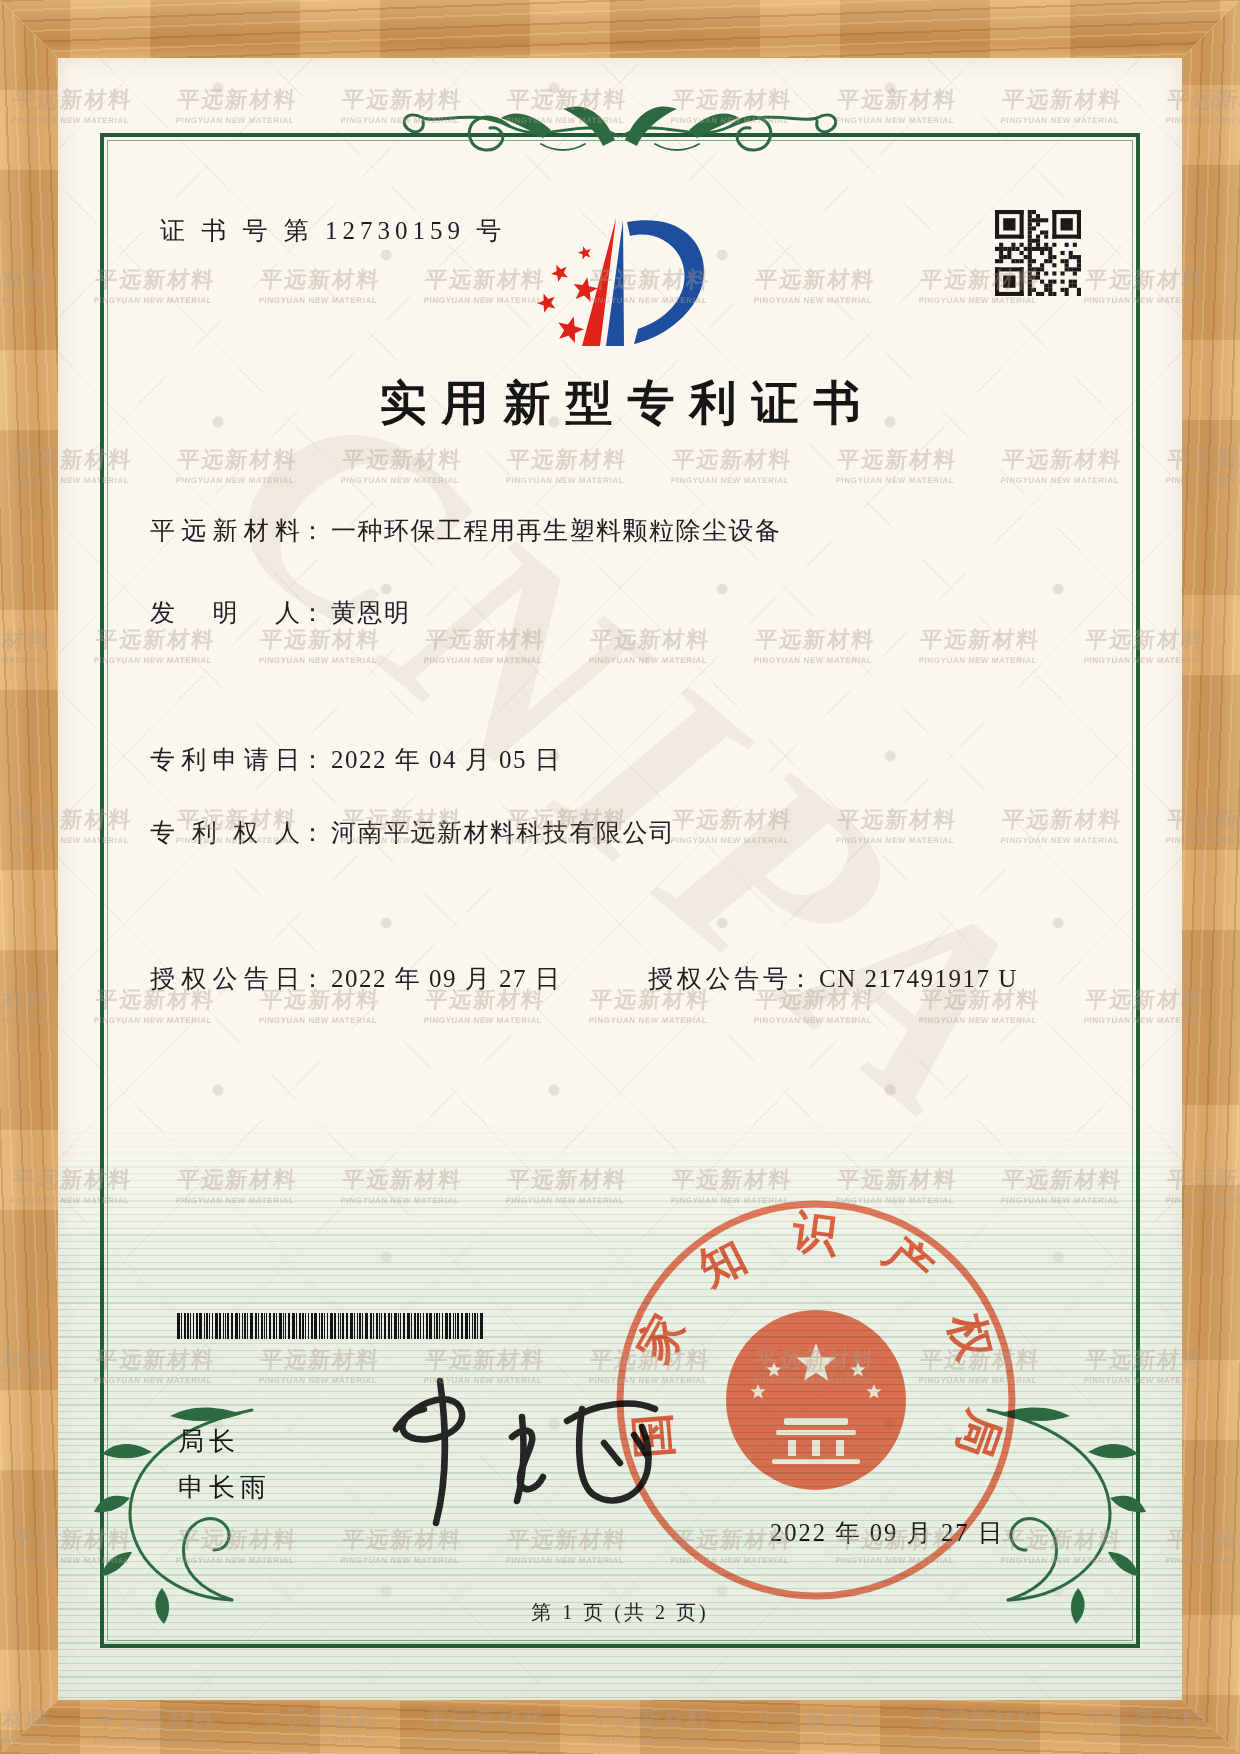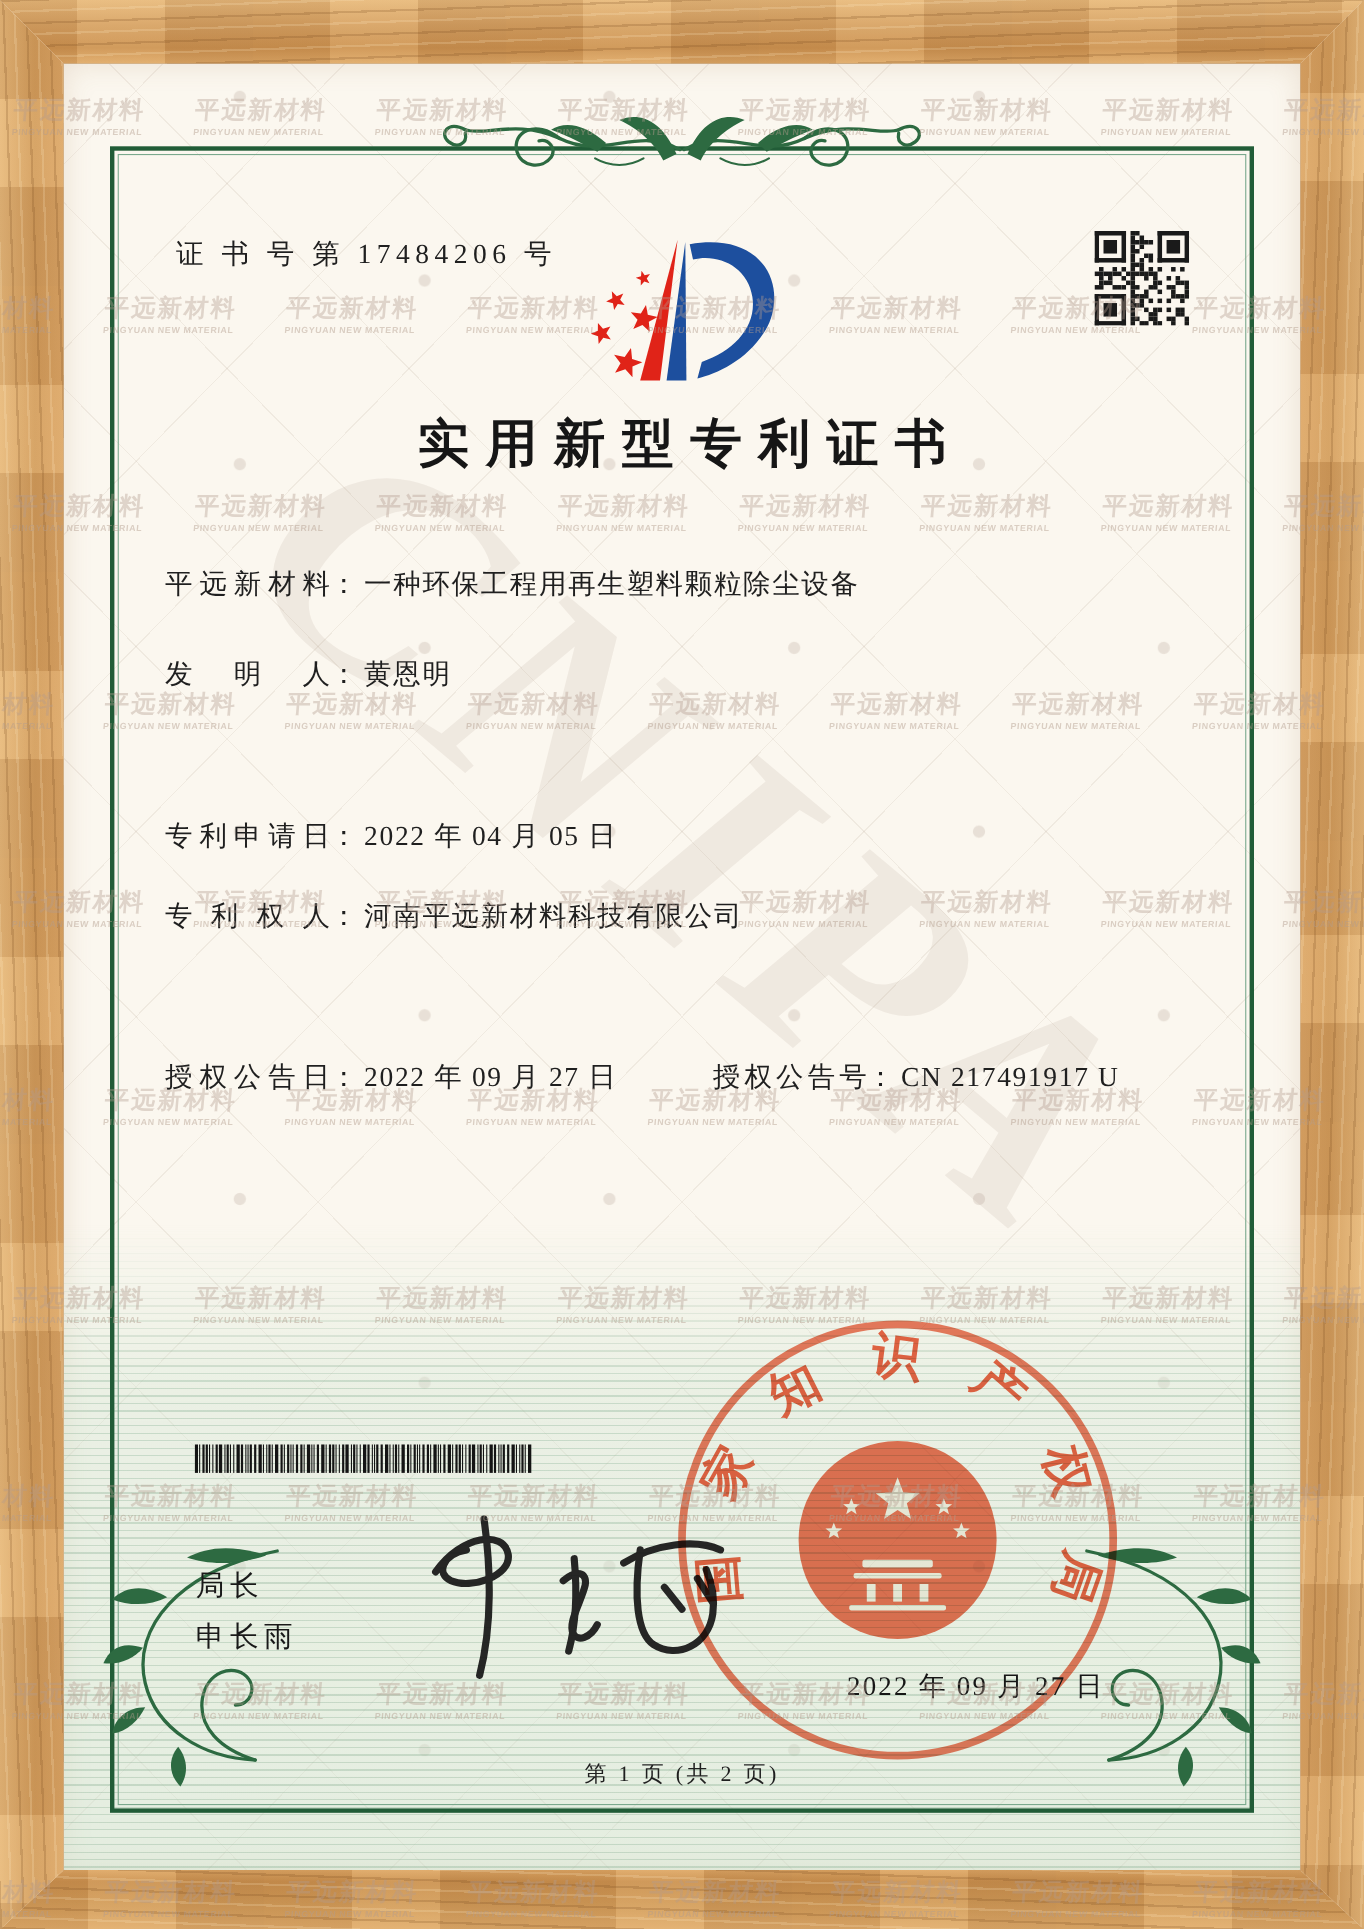--- a/index.html
+++ b/index.html
@@ -129,21 +129,21 @@
       <path d="M160,8 C70,26 28,78 40,128 C50,170 92,196 140,198"></path>
       <path d="M140,198 C108,188 88,168 92,142 C96,118 120,110 132,122 C142,132 136,148 122,148"></path>
       <path d="M150,12 C120,2 96,4 78,14 C96,20 120,22 150,12 Z" fill="#2d6a41" stroke="none"></path>
       <path d="M60,50 C40,38 22,40 10,52 C26,58 44,58 60,50 Z" fill="#2d6a41" stroke="none"></path>
       <path d="M38,96 C20,90 8,96 2,110 C16,112 30,106 38,96 Z" fill="#2d6a41" stroke="none"></path>
       <path d="M40,150 C24,150 12,160 10,174 C24,172 34,162 40,150 Z" fill="#2d6a41" stroke="none"></path>
       <path d="M70,186 C60,198 62,212 72,222 C80,210 78,196 70,186 Z" fill="#2d6a41" stroke="none"></path>
     </g>
   </svg>
 
-  <div class="cert-no">证 书 号 第 17484206 号</div>
+  <div class="cert-no">证 书 号 第 12730159 号</div>
 
   <svg class="logo" width="230" height="140" viewBox="0 0 230 140">
     <polygon points="124,6 90,134 108,134" fill="#e02318"></polygon>
     <polygon points="131,8 114,134 132,134" fill="#1d4f9e"></polygon>
     <path d="M135,10 C205,-2 225,52 204,88 C188,115 160,128 142,132 L146,117 C176,107 196,84 192,58 C188,30 160,18 138,24 Z" fill="#1d4f9e"></path>
     <g id="logo-stars" fill="#e02318">
         <polygon points="93.0,34.0 94.7,38.6 99.7,38.8 95.8,41.9 97.1,46.7 93.0,43.9 88.9,46.7 90.2,41.9 86.3,38.8 91.3,38.6" transform="rotate(-15 93 41)"></polygon>
         <polygon points="68.0,52.0 70.2,57.9 76.6,58.2 71.6,62.2 73.3,68.3 68.0,64.8 62.7,68.3 64.4,62.2 59.4,58.2 65.8,57.9" transform="rotate(-25 68 61)"></polygon>
         <polygon points="93.0,65.0 96.2,73.6 105.4,74.0 98.2,79.7 100.6,88.5 93.0,83.5 85.4,88.5 87.8,79.7 80.6,74.0 89.8,73.6" transform="rotate(10 93 78)"></polygon>
         <polygon points="55.0,81.0 57.5,87.6 64.5,87.9 59.0,92.3 60.9,99.1 55.0,95.2 49.1,99.1 51.0,92.3 45.5,87.9 52.5,87.6" transform="rotate(-20 55 91)"></polygon>

